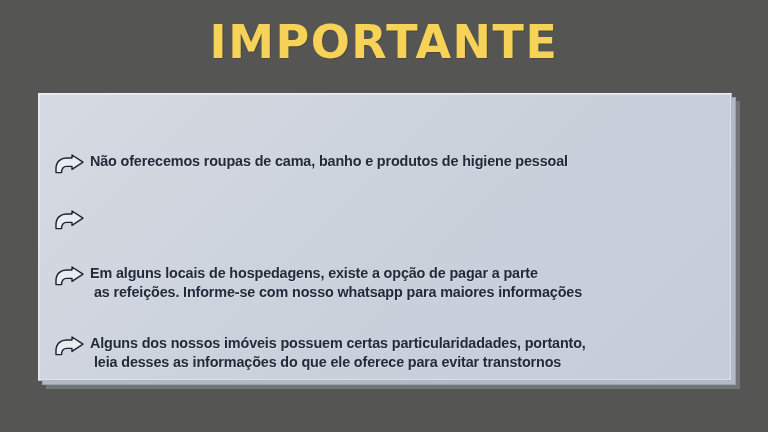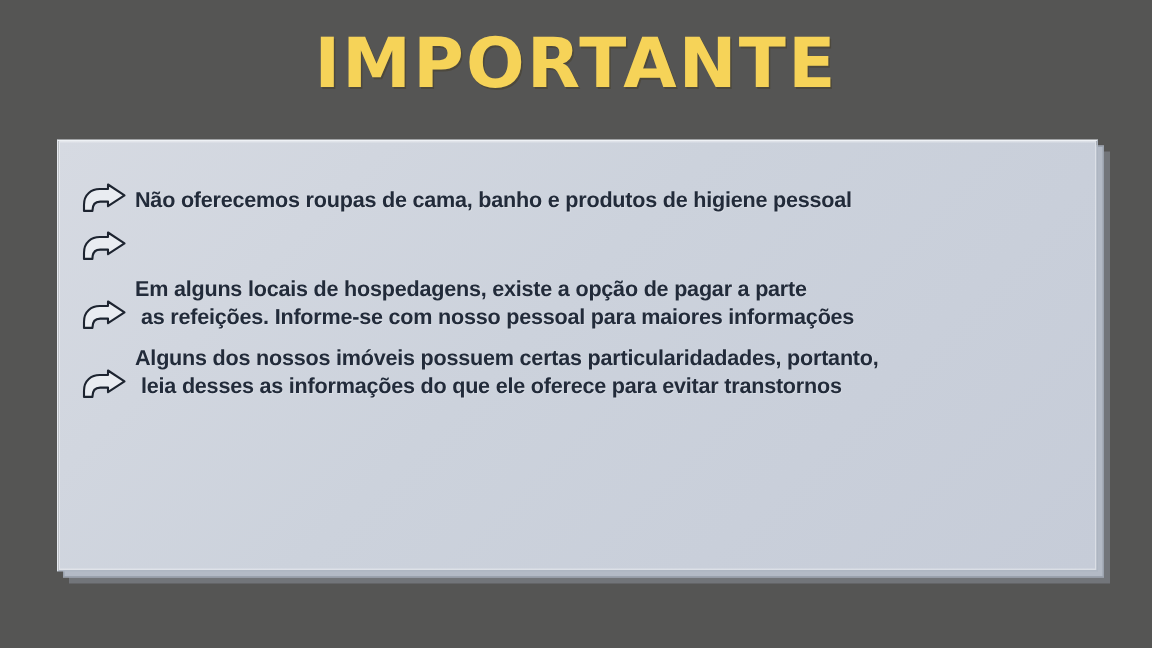--- a/index.html
+++ b/index.html
@@ -80,22 +80,23 @@
   }
 
   
   #bullet-list {
     list-style: none;
     margin: 0;
     padding: 0;
   }
   .bullet-item {
     display: flex;
-    align-items: flex-end;
+    align-items: flex-start;
     margin-bottom: 8px;
+    margin-top: 32px;
   }
   .bullet-item.tight { margin-bottom: 6px; }
 
   .arrow-icon {
     flex: 0 0 auto;
     width: 32px;
     height: 22px;
     margin-right: 5px;
     margin-top: 2px;
   }
@@ -148,21 +149,21 @@
       </li>
 
       <li class="bullet-item">
         <span class="arrow-icon">
           <svg width="32" height="22" viewBox="0 0 32 22" aria-hidden="true">
             <path d="M3 14.5 C3 7.5 8 4 13.5 4 L19 4 L19 1 L30 8.2 L19 15.4 L19 12.4 L13.8 12.4 C10.2 12.4 8.6 14.2 8.6 18.6 L3 18.6 Z" fill="#e9ecf1" stroke="#1d2430" stroke-width="1.4" stroke-linejoin="round"></path>
           </svg>
         </span>
         <span class="bullet-text">
           <span class="bullet-line">Em alguns locais de hospedagens, existe a opção de pagar a parte</span>
-          <span class="bullet-line l2">as refeições. Informe-se com nosso pessoal para maiores informações</span>
+          <span class="bullet-line l2">as refeições. Informe-se com nosso whatsapp para maiores informações</span>
         </span>
       </li>
 
       <li class="bullet-item tight">
         <span class="arrow-icon">
           <svg width="32" height="22" viewBox="0 0 32 22" aria-hidden="true">
             <path d="M3 14.5 C3 7.5 8 4 13.5 4 L19 4 L19 1 L30 8.2 L19 15.4 L19 12.4 L13.8 12.4 C10.2 12.4 8.6 14.2 8.6 18.6 L3 18.6 Z" fill="#e9ecf1" stroke="#1d2430" stroke-width="1.4" stroke-linejoin="round"></path>
           </svg>
         </span>
         <span class="bullet-text">

